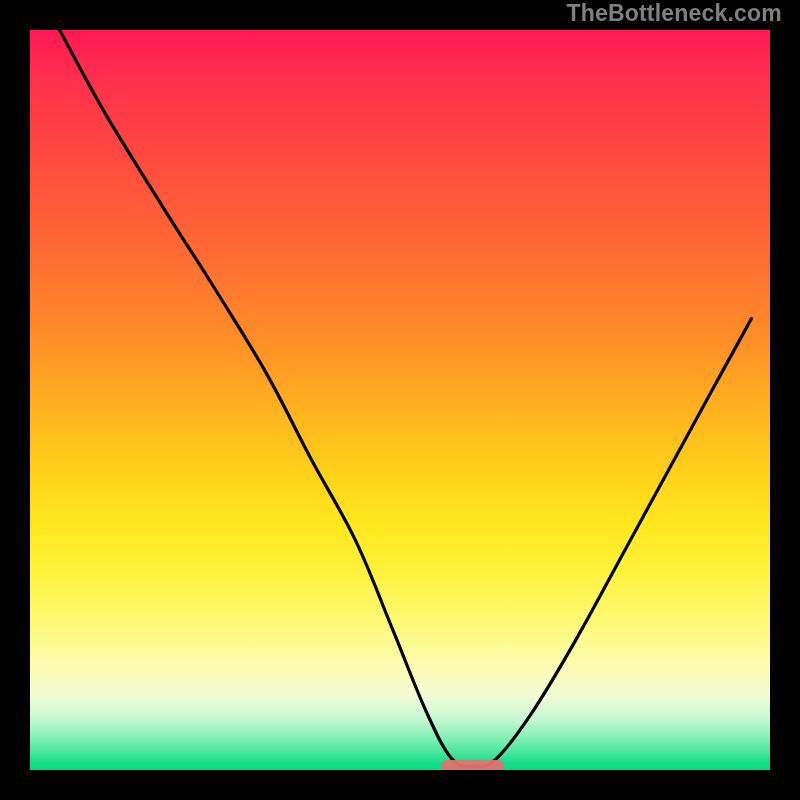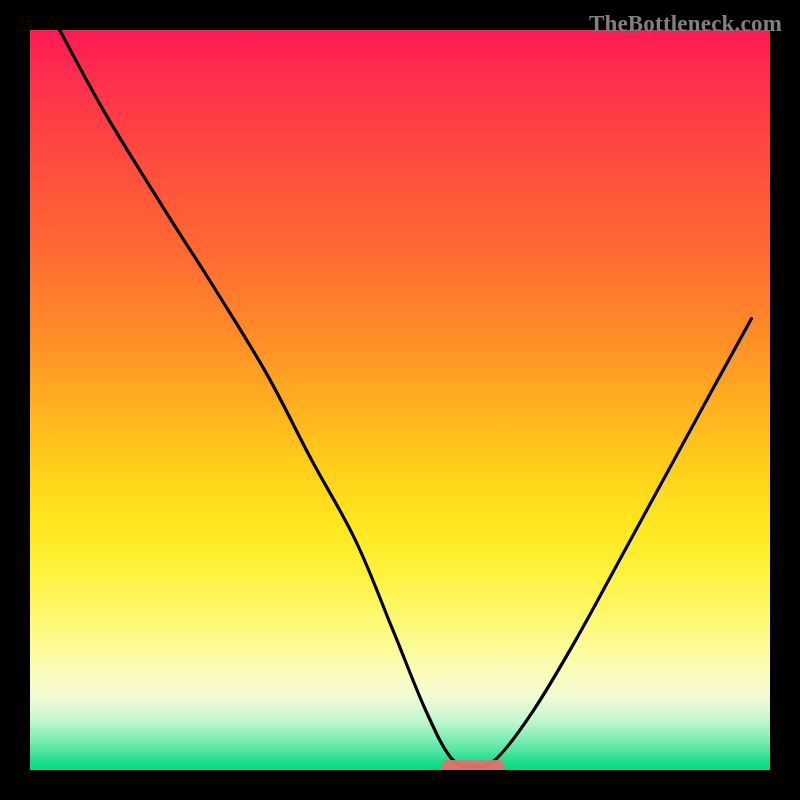--- a/index.html
+++ b/index.html
@@ -11,23 +11,23 @@
     overflow: hidden;
   }
   .frame {
     position: relative;
     width: 800px;
     height: 800px;
     background: #000;
   }
   .watermark {
     position: absolute;
-    top: 11px;
+    top: 0;
     right: 18px;
-    font-family: Liberation Serif, serif;
+    font-family: Liberation Sans, sans-serif;
     font-size: 23px;
     font-weight: 600;
     color: #808080;
     letter-spacing: 0.2px;
     z-index: 10;
   }
   .plot-area {
     position: absolute;
     left: 30px;
     top: 30px;

